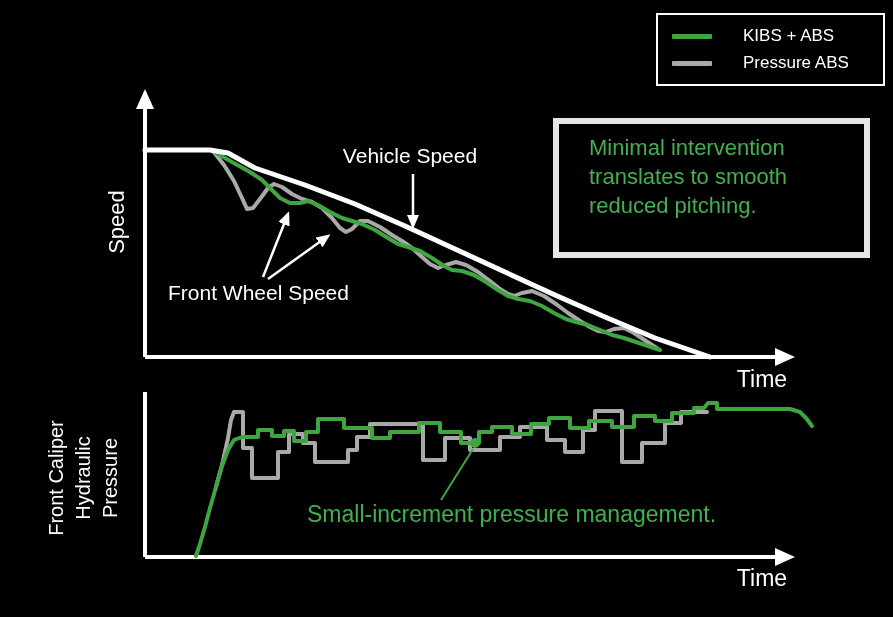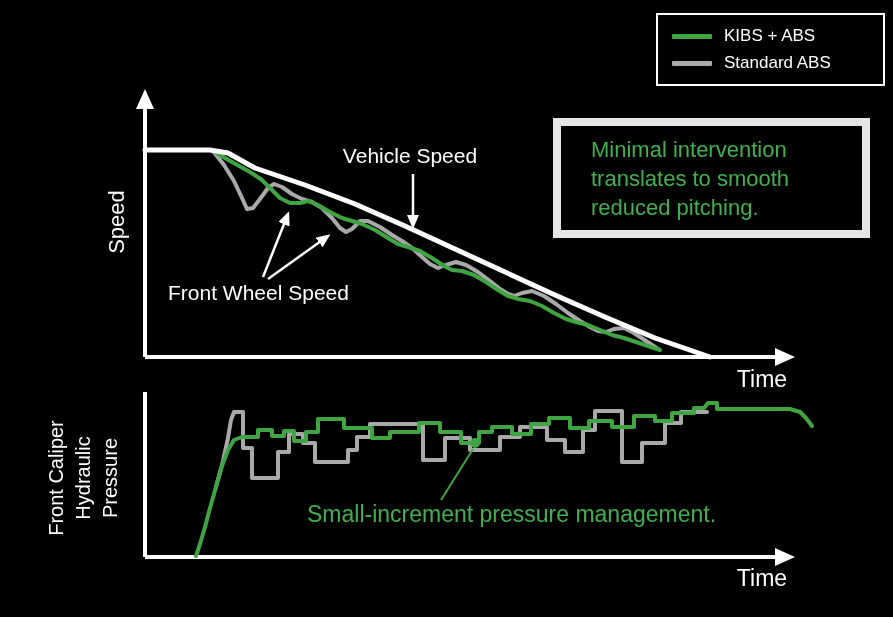--- a/index.html
+++ b/index.html
@@ -13,24 +13,24 @@
   .bold{font-weight:normal;}
   .green-text{color:#42b04e;}
   #legend{
     position:absolute;left:656px;top:13px;width:229px;height:73px;z-index:3;
     border:2px solid #fff;box-sizing:border-box;
     display:flex;flex-direction:column;justify-content:center;gap:7px;
     padding-left:14px;
   }
   .legend-row{display:flex;align-items:center;}
   .swatch{display:inline-block;width:40px;height:5px;margin-right:12px;border-radius:1px;}
-  .legend-text{color:#fff;font-size:17px;}
+  .legend-text{color:#fff;font-size:17px;margin-left:19px;}
   #callout{
-    position:absolute;left:553px;top:118px;width:317px;height:120px;z-index:3;
-    border:8px solid #e5e5e5;box-sizing:border-box;
+    position:absolute;left:553px;top:118px;width:317px;height:140px;z-index:3;
+    border:6px solid #e5e5e5;box-sizing:border-box;
     padding:9px 0 0 30px;
     font-size:22px;line-height:29px;color:#42b04e;
   }
   #ylabel-speed{left:62px;top:209px;width:110px;font-size:22px;}
   #xlabel-time-top{left:717px;top:366px;width:90px;text-align:center;font-size:23px;}
   #xlabel-time-bottom{left:717px;top:565px;width:90px;text-align:center;font-size:23px;}
   #ylabel-pressure{left:10px;top:436px;width:150px;height:84px;font-size:20px;line-height:27px;}
   #vehicle-speed-label{left:330px;top:144px;width:160px;text-align:center;font-size:21px;}
   #front-wheel-label{left:168px;top:281px;font-size:21px;}
   #pressure-annotation{left:307px;top:501px;font-size:23px;z-index:2;position:absolute;white-space:nowrap;}
@@ -67,21 +67,21 @@
     </g>
   </svg>
 
 <div id="legend">
   <div class="legend-row">
     <span class="swatch" style="background: rgb(63, 165, 65);"></span>
     <span class="legend-text">KIBS + ABS</span>
   </div>
   <div class="legend-row">
     <span class="swatch" style="background: rgb(169, 169, 169);"></span>
-    <span class="legend-text">Standard ABS</span>
+    <span class="legend-text">Pressure ABS</span>
   </div>
 </div>
 
 <div id="callout">
   <div>Minimal intervention</div>
   <div>translates to smooth</div>
   <div>reduced pitching.</div>
 </div>
 
 <div class="lbl rot" id="ylabel-speed">Speed</div>

